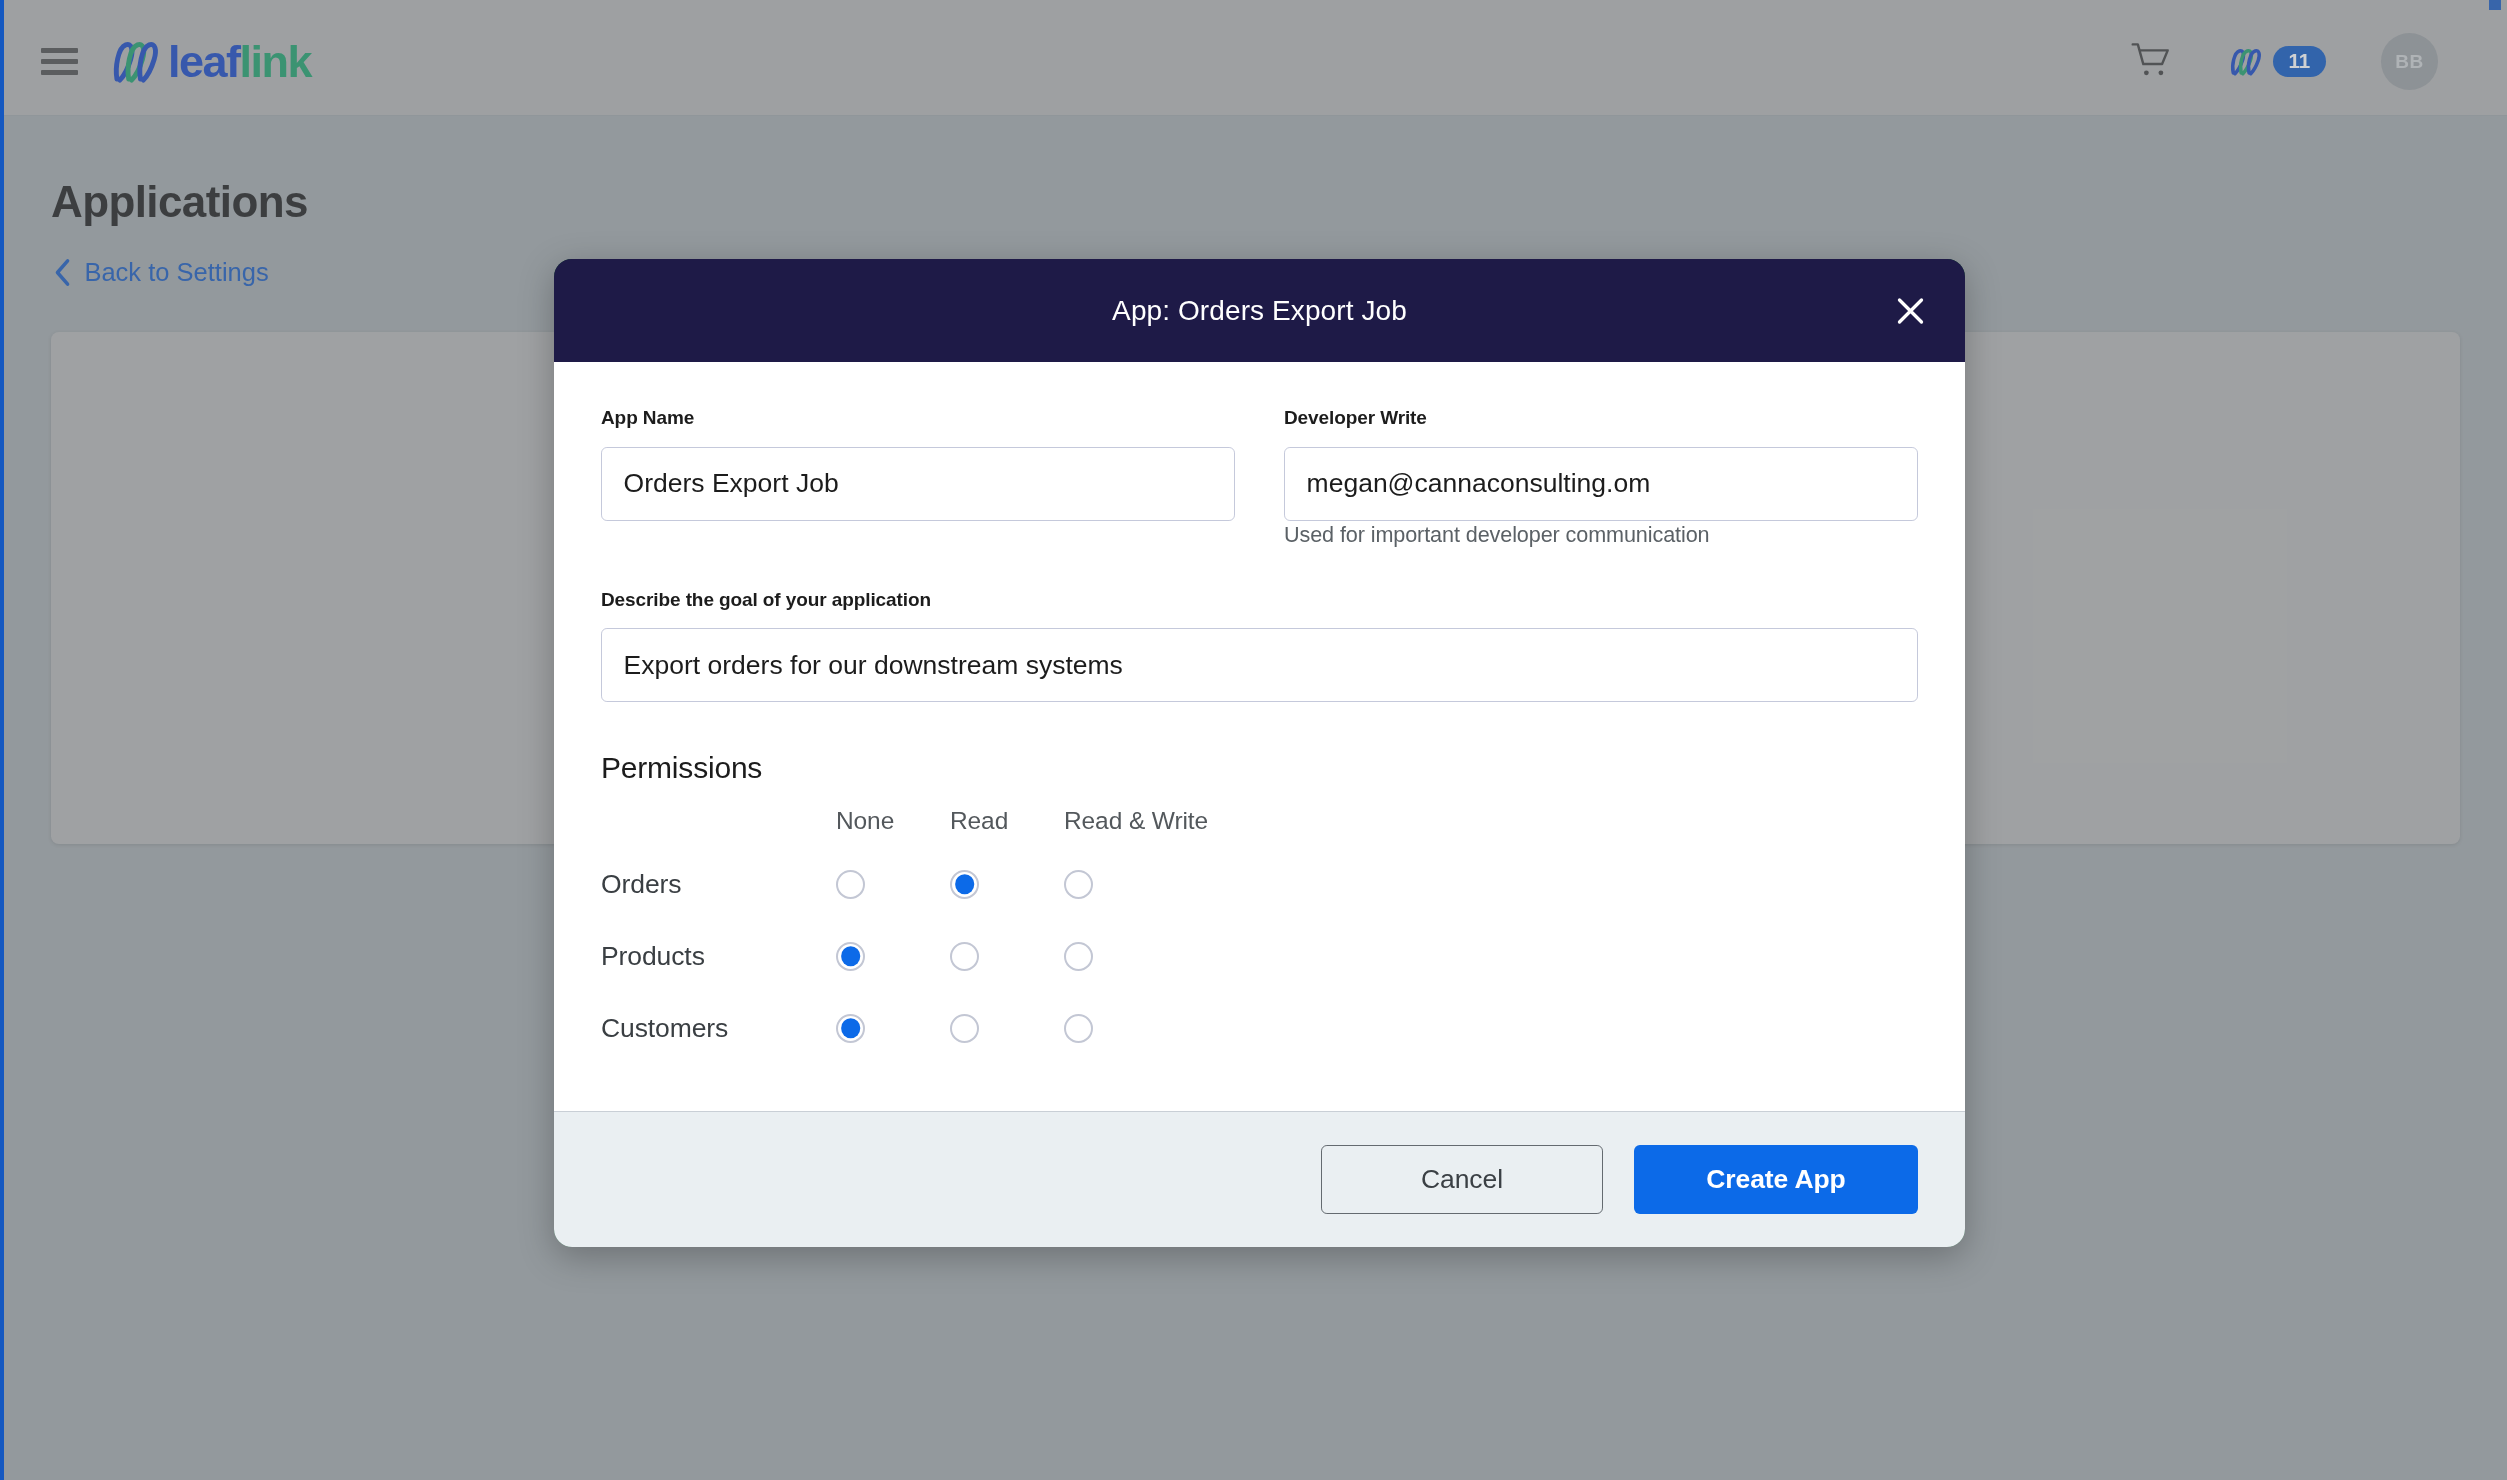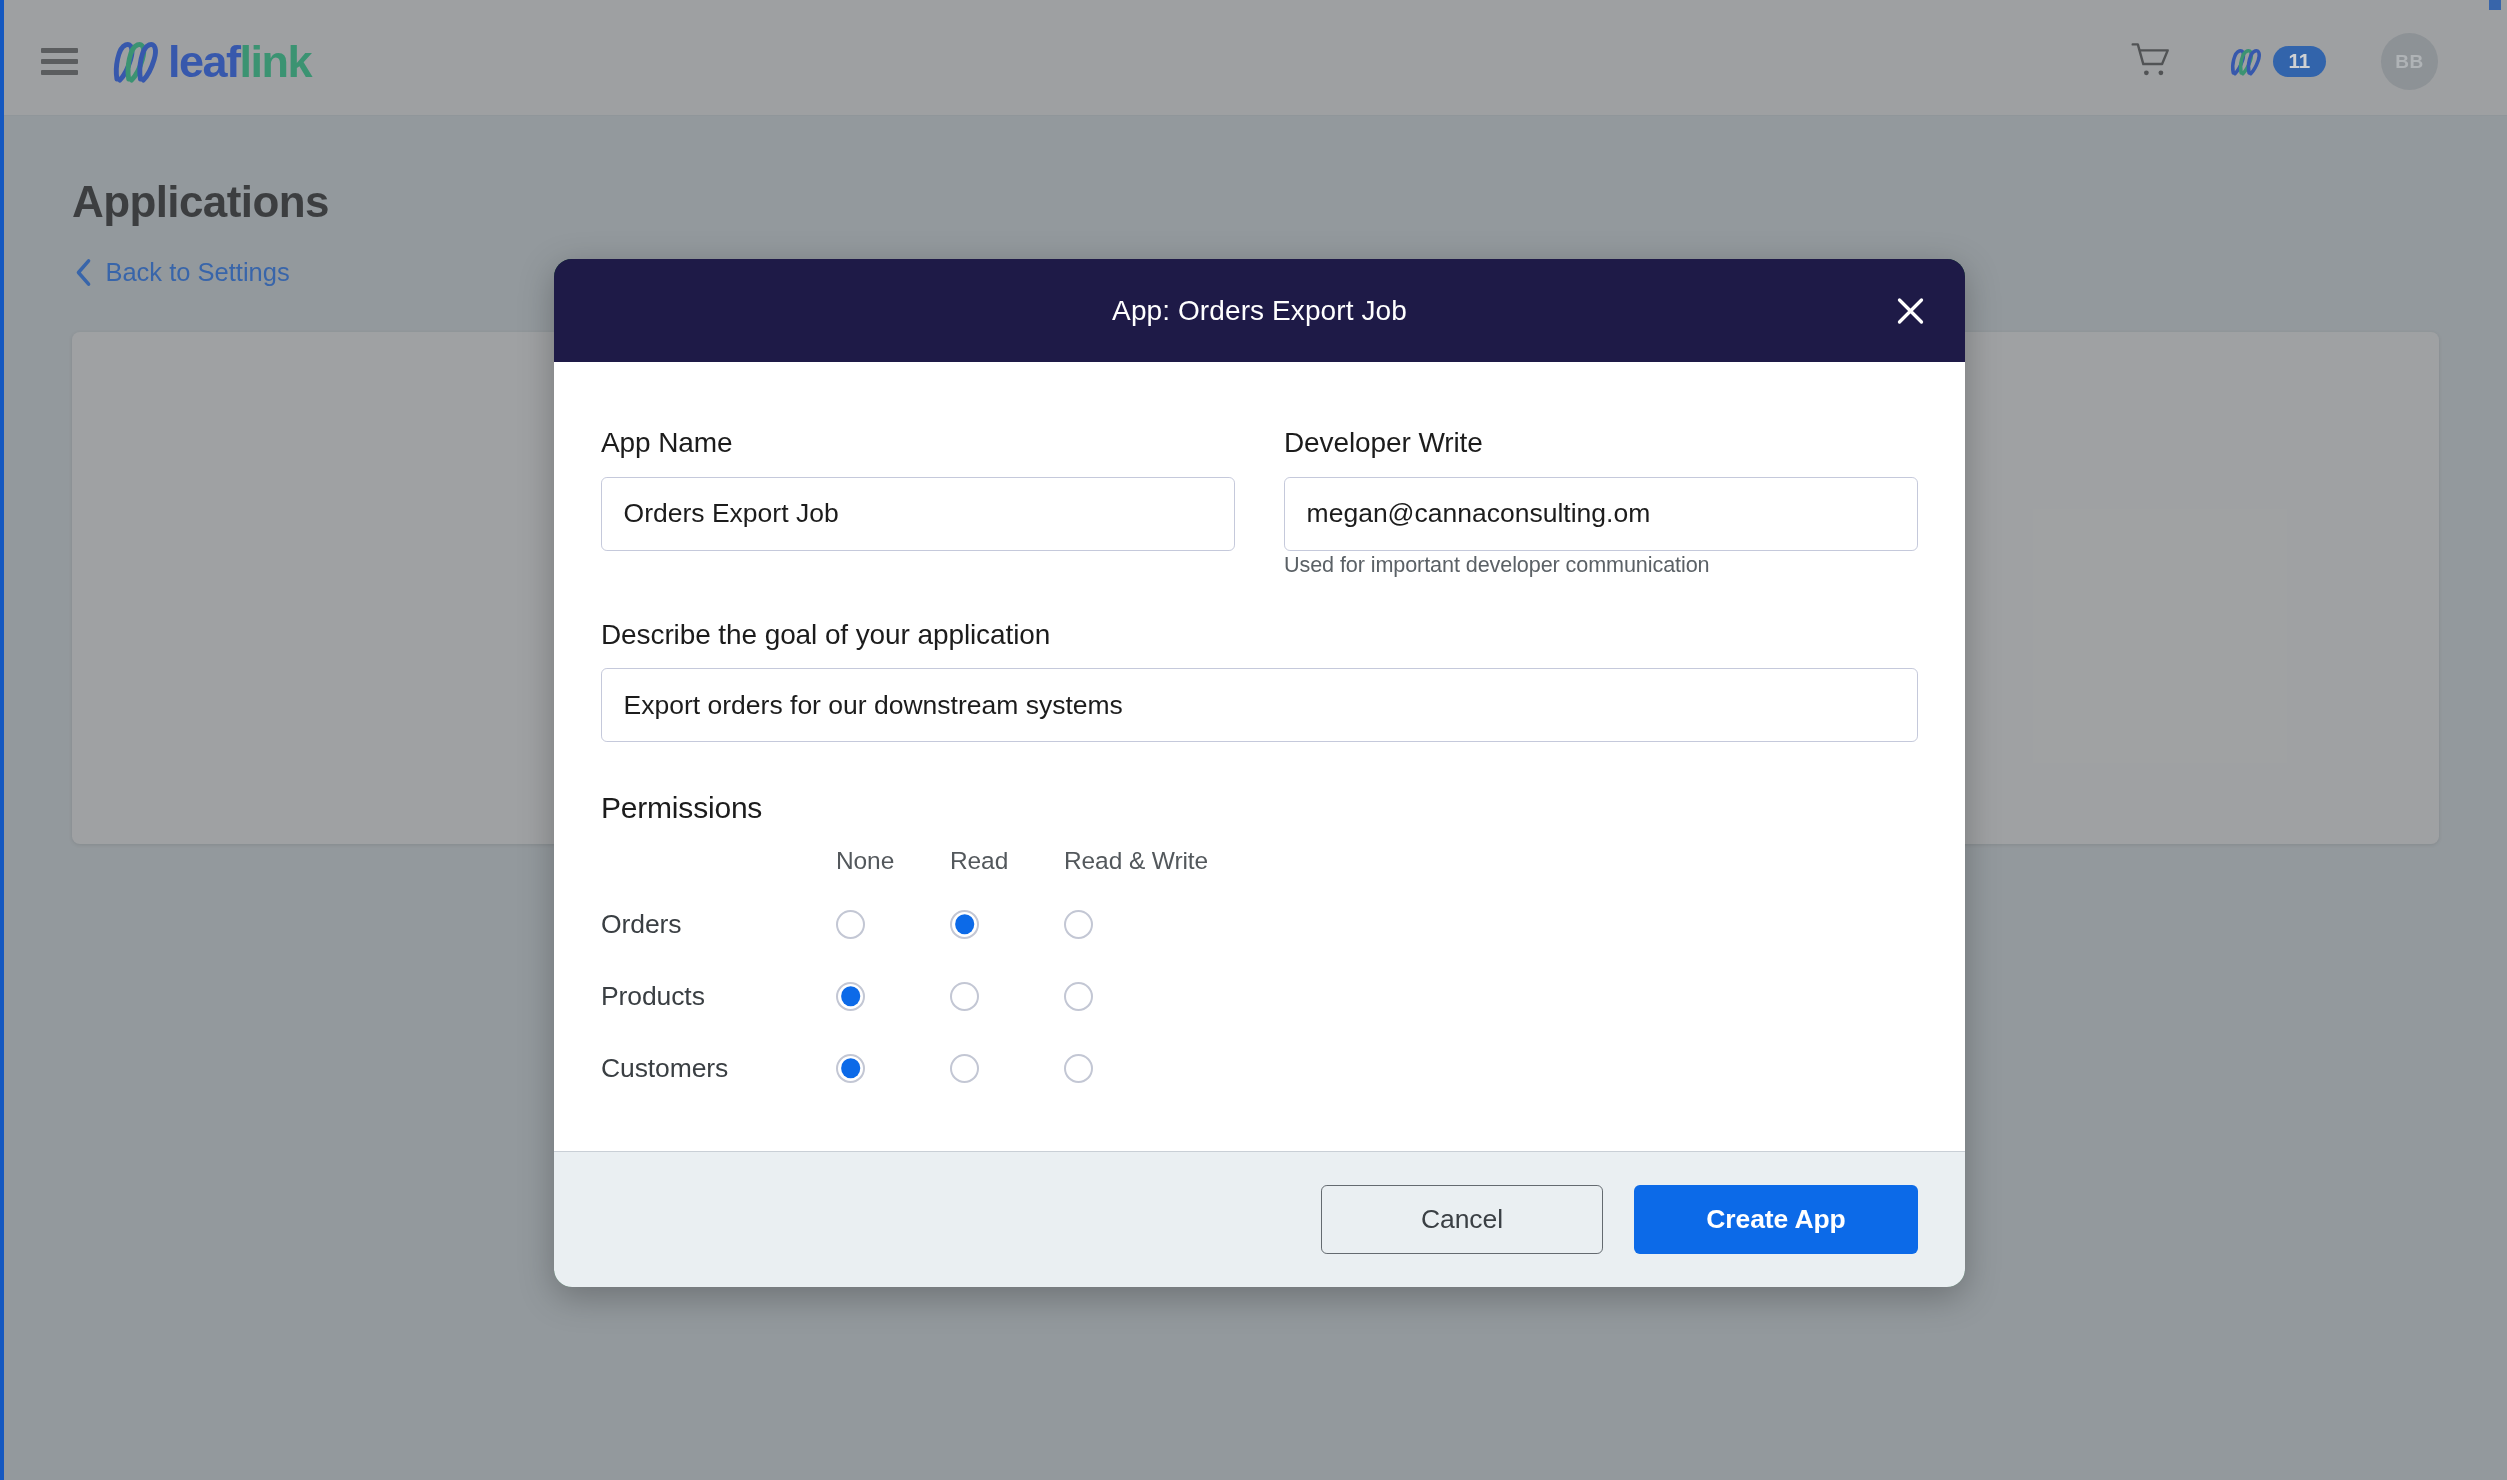--- a/index.html
+++ b/index.html
@@ -104,21 +104,21 @@
     color: #cfd2d4;
     font-size: 19px;
     font-weight: 600;
     display: flex;
     align-items: center;
     justify-content: center;
     letter-spacing: 0.5px;
     cursor: pointer;
   }
 
-  .page-body { flex: 1 1 auto; padding: 0 68px; position: relative; }
+  .page-body { flex: 1 1 auto; padding: 0 47px; position: relative; }
 
   .page-title {
     font-size: 44px;
     font-weight: 600;
     color: #1c1c1c;
     letter-spacing: -0.6px;
     margin: 61px 0 0 0;
   }
 
   .back-link {
@@ -198,27 +198,26 @@
     justify-content: center;
     cursor: pointer;
   }
 
   .modal-body { padding: 45px 47px 47px 47px; background: #fff; }
 
   .row-2 { display: flex; gap: 49px; }
   .col { flex: 1 1 0; min-width: 0; }
 
   .field-label {
-    font-size: 28px;
+    font-size: 19px;
     color: #1c1c1c;
-    font-weight: 400;
+    font-weight: 700;
     display: block;
     margin-bottom: 17.6px;
     letter-spacing: -0.1px;
-    margin-top: 20px;
   }
 
   .text-input {
     width: 100%;
     height: 74px;
     border: 1px solid #c5c9db;
     border-radius: 5.9px;
     font-size: 26.5px;
     font-family: "Liberation Sans", sans-serif;
     color: #1c1c1c;

